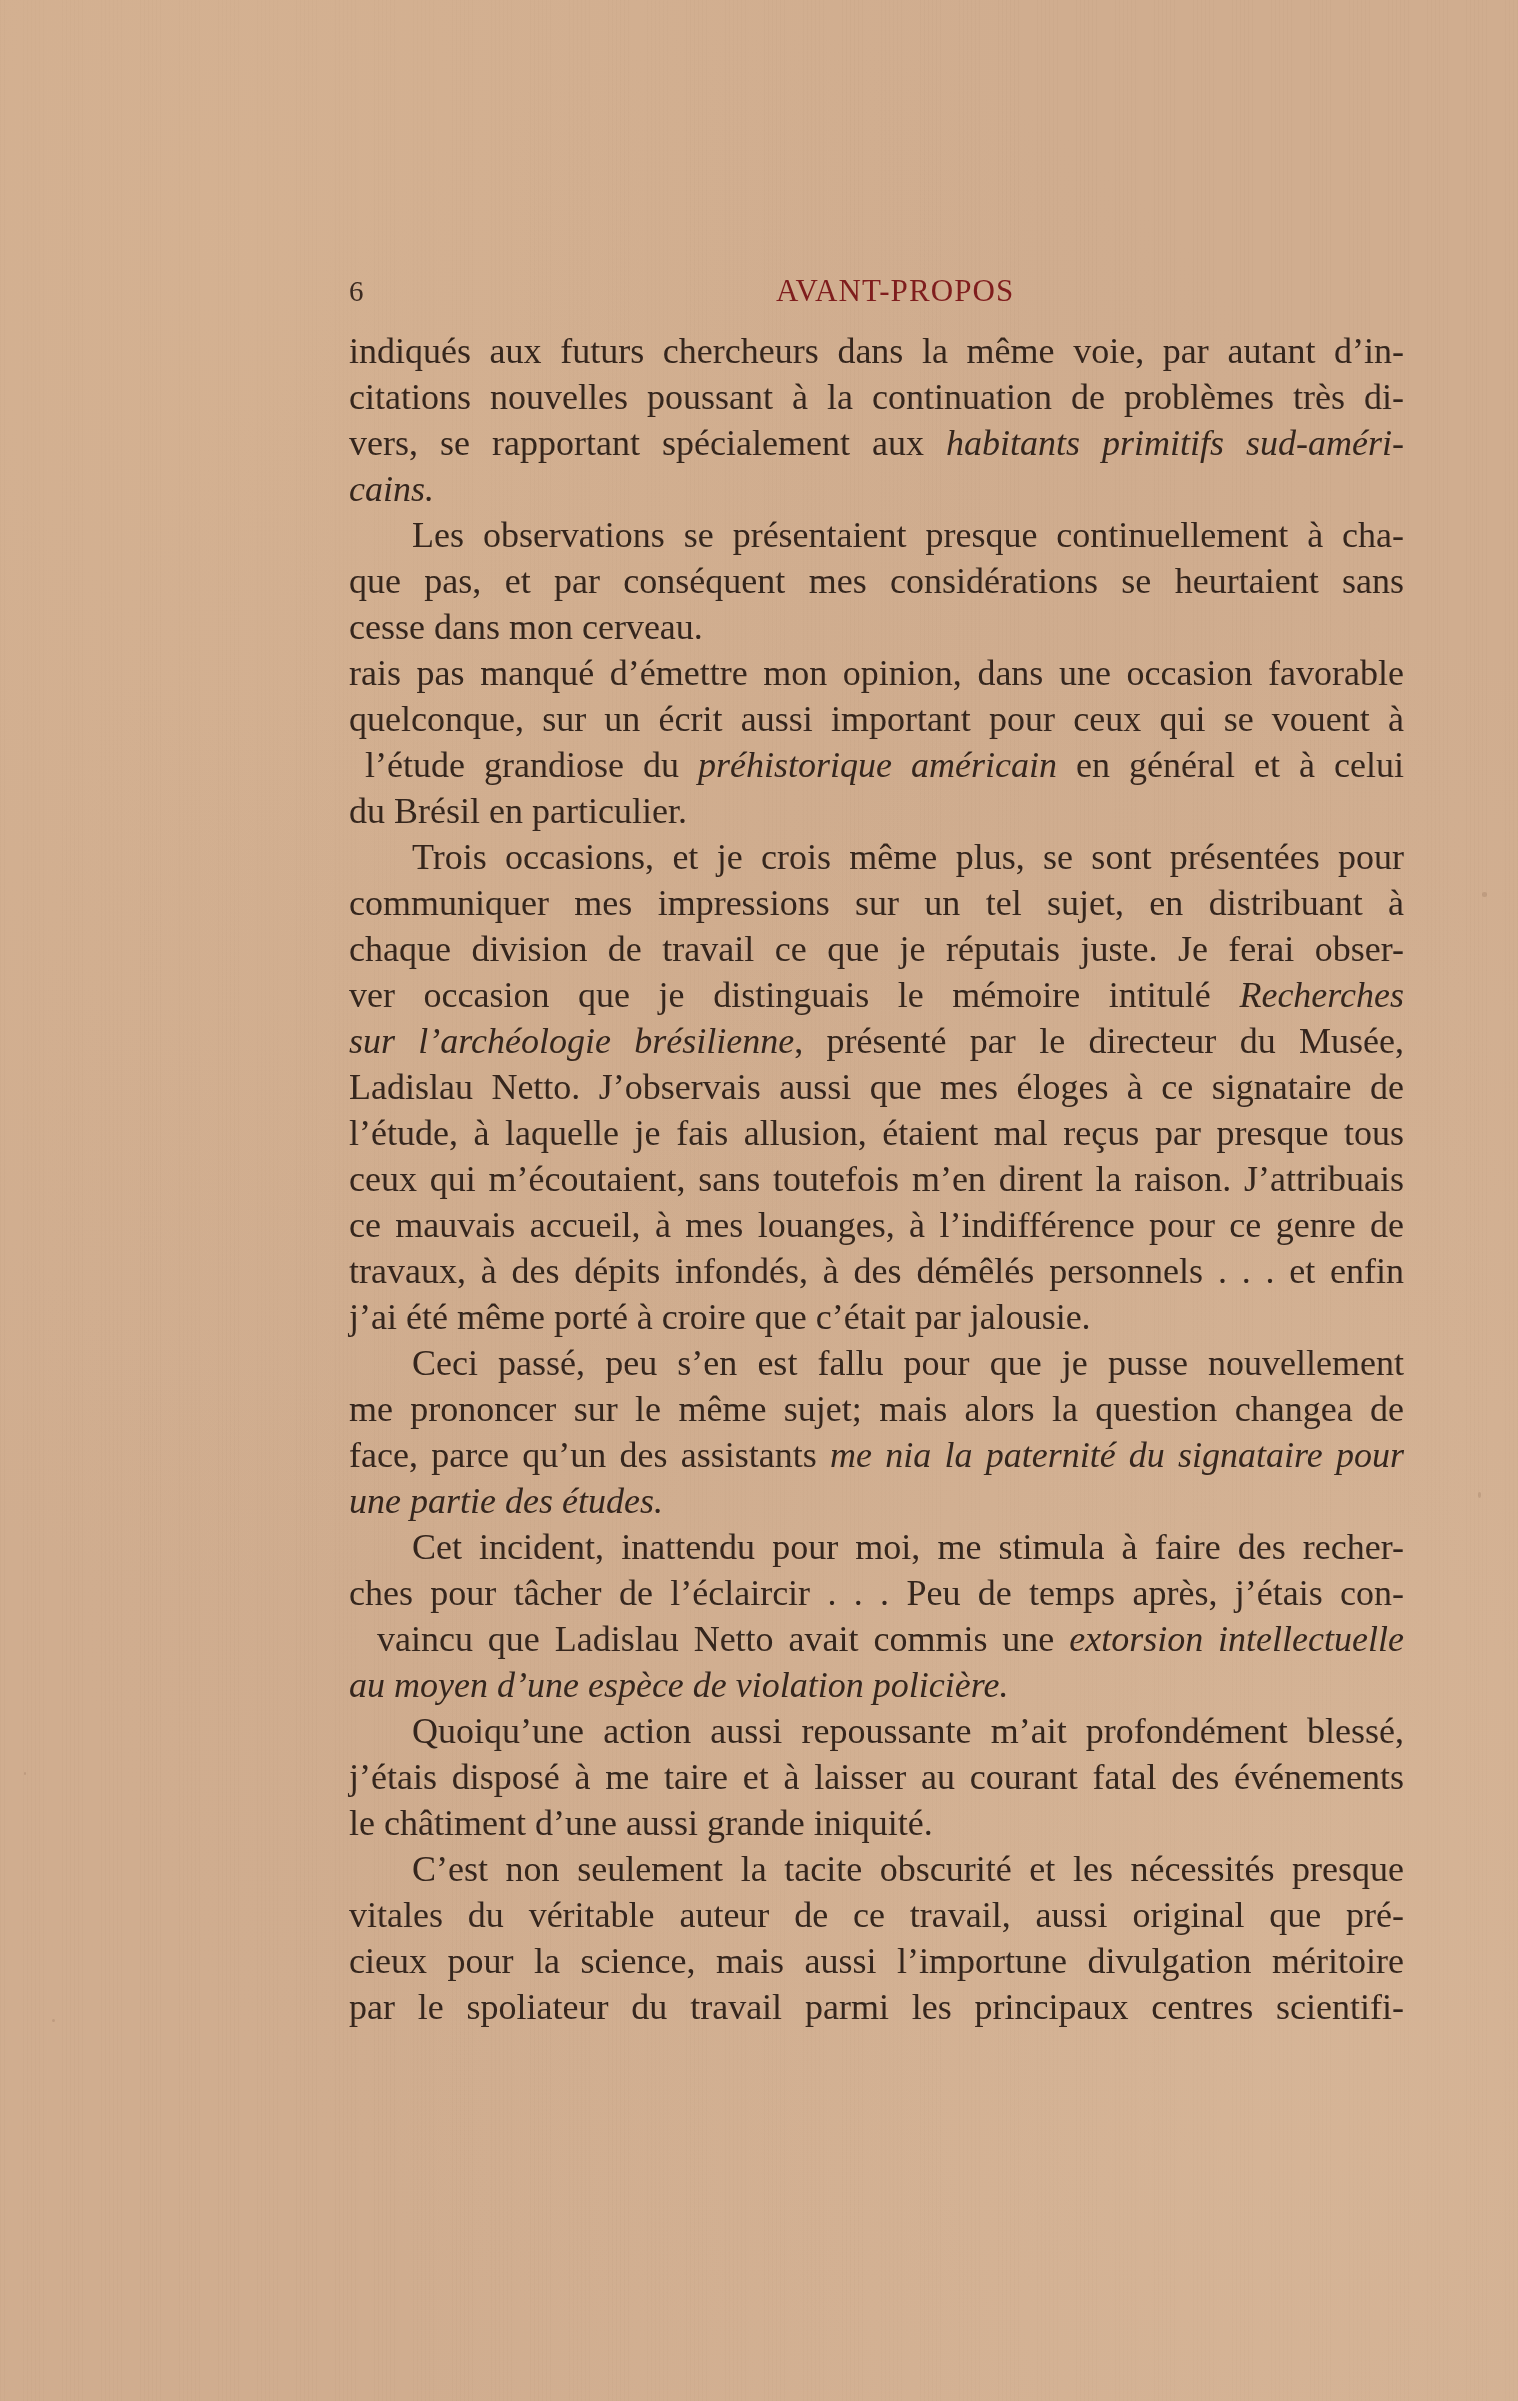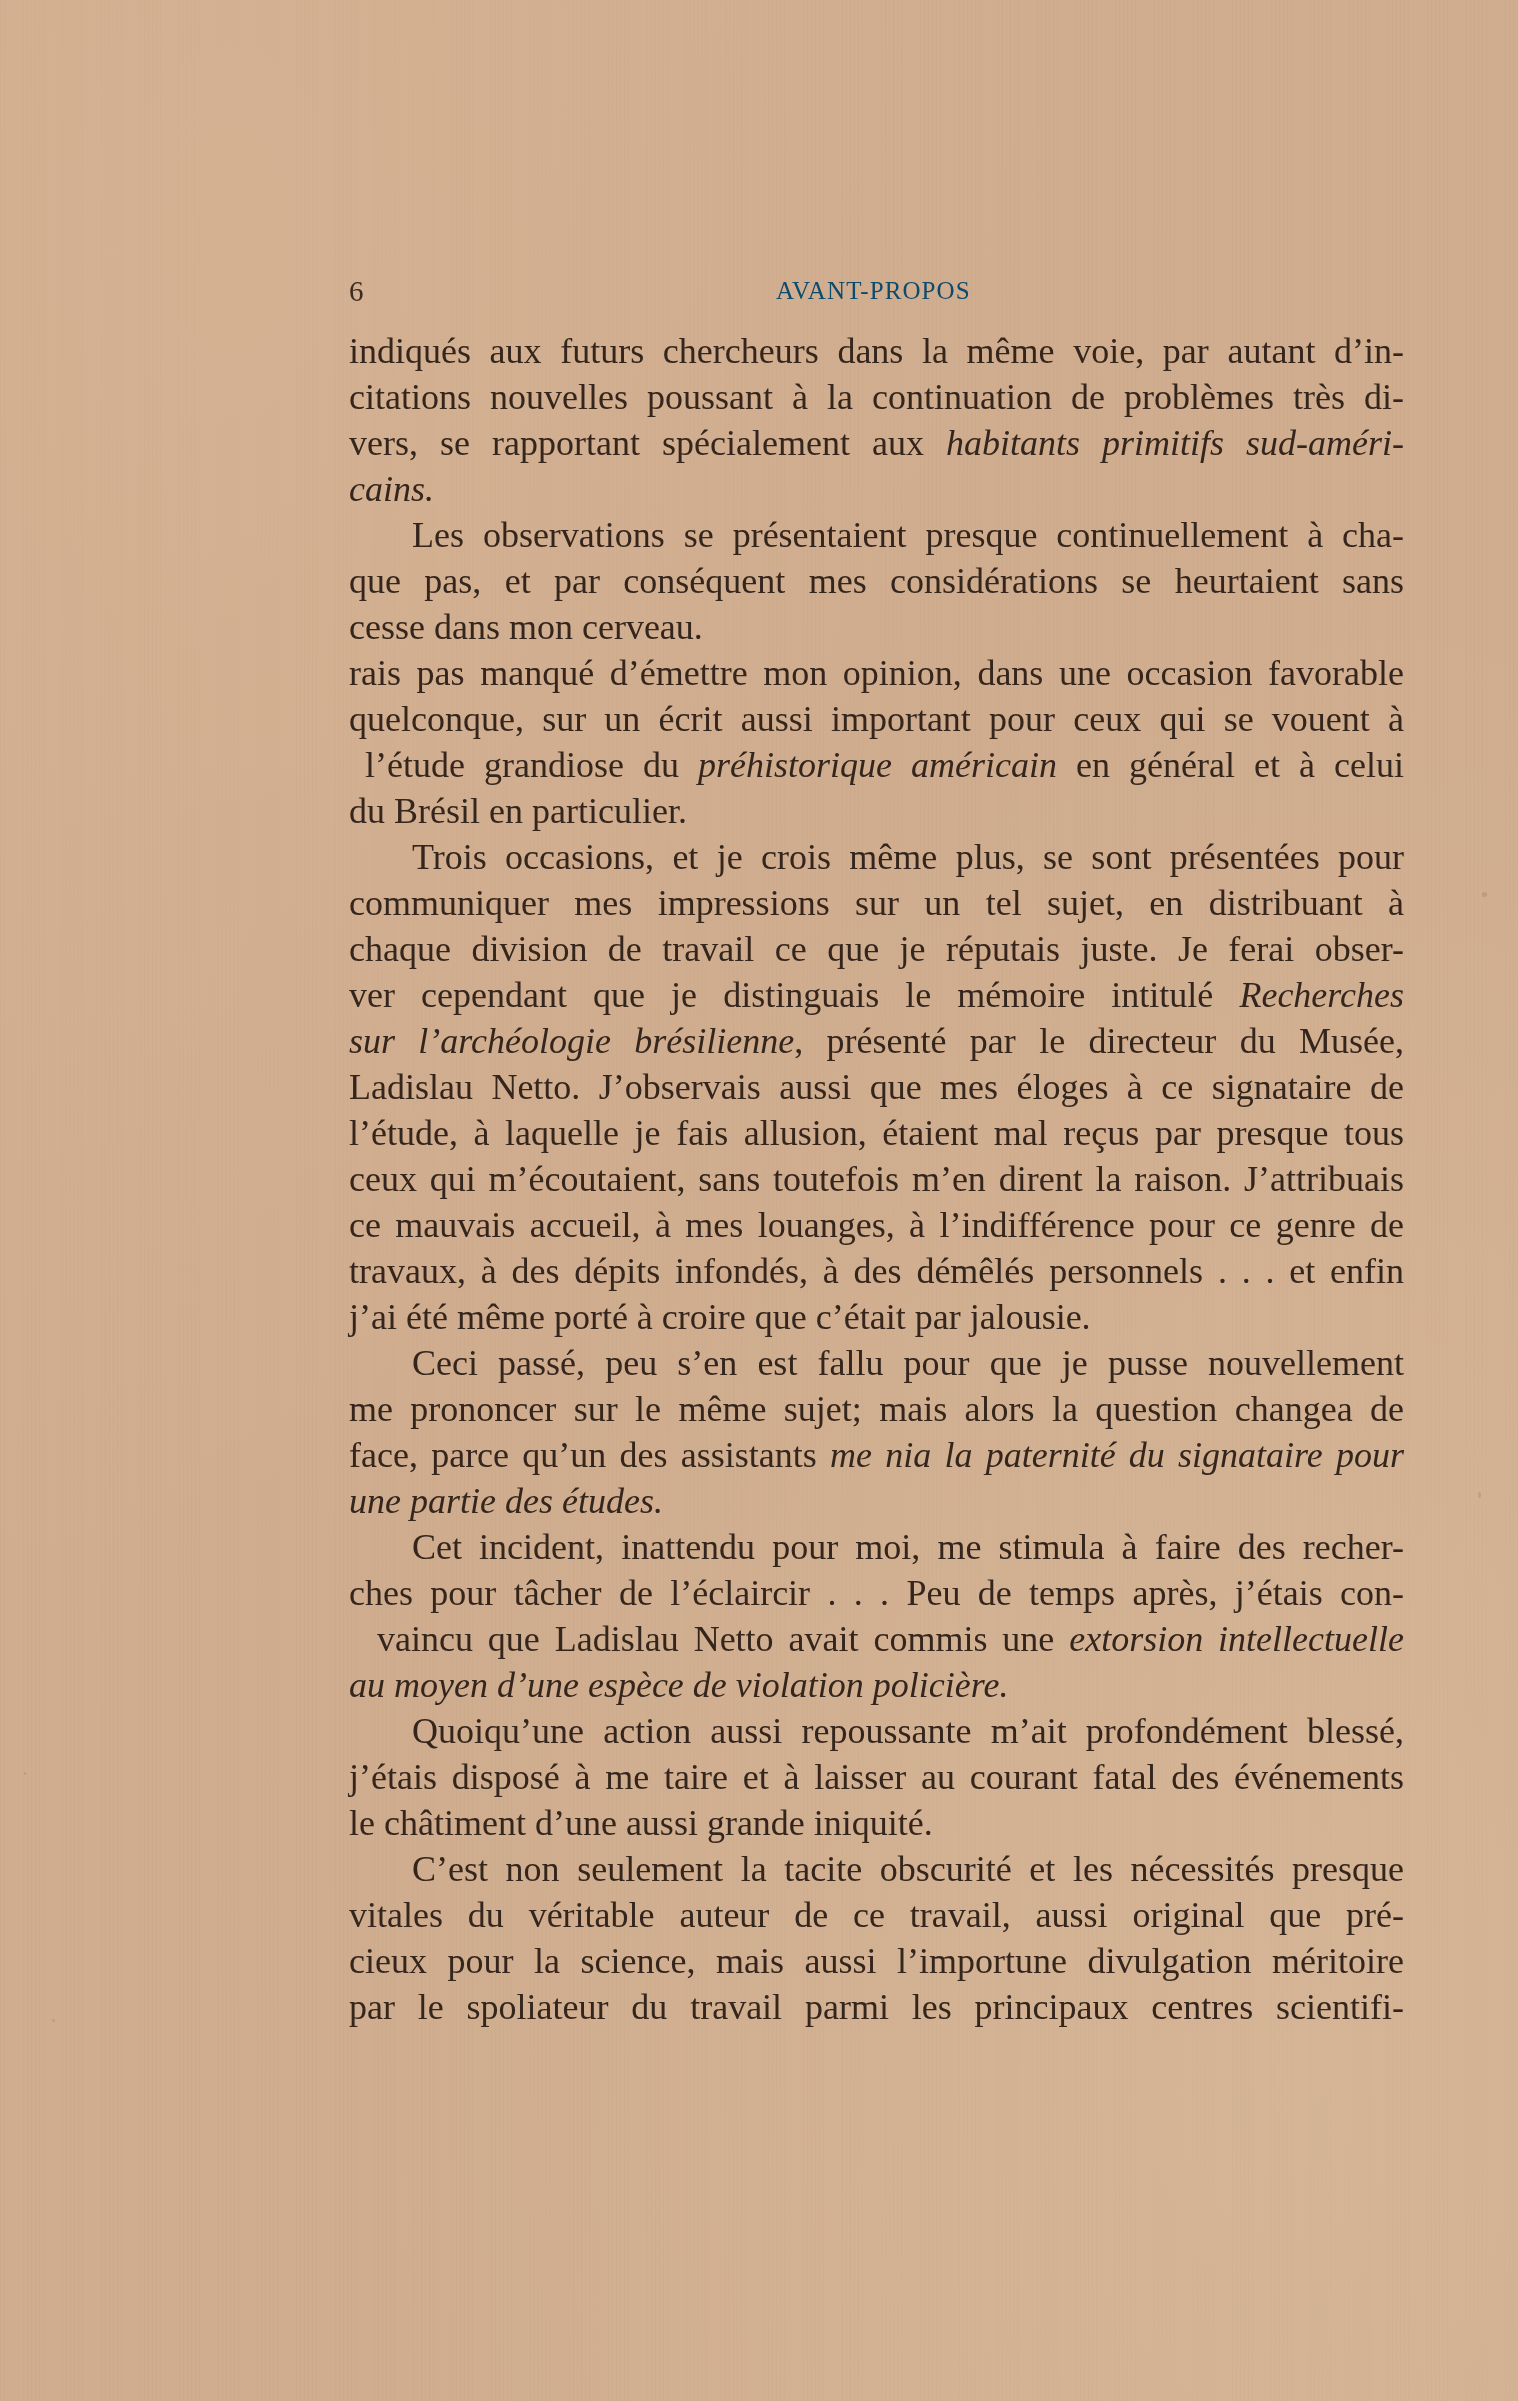--- a/index.html
+++ b/index.html
@@ -32,24 +32,24 @@
       left: 0;
       top: 0;
       font-size: 29px;
       line-height: 34px;
       color: #3c2b21;
     }
     .running-title {
       position: absolute;
       left: 427px;
       top: 2.2px;
-      font-size: 25px;
+      font-size: 31px;
       line-height: 29px;
       letter-spacing: 1.1px;
-      color: #0c4a6e;
+      color: #7f1d1d;
     }
     .body-text {
       position: absolute;
       left: 349px;
       top: 328px;
       width: 1055px;
     }
     .line {
       display: block;
       height: 46px;
@@ -91,21 +91,21 @@
     <div class="line indent" style="white-space: nowrap;"><span>Les observations se présentaient presque continuellement à cha-</span></div>
     <div class="line" style="white-space: nowrap;"><span>que pas, et par conséquent mes considérations se heurtaient sans</span></div>
     <div class="line last" style="white-space: nowrap;"><span>cesse dans mon cerveau.</span></div>
     <div class="line" style="white-space: nowrap;"><span>rais pas manqué d’émettre mon opinion, dans une occasion favorable</span></div>
     <div class="line" style="white-space: nowrap;"><span>quelconque, sur un écrit aussi important pour ceux qui se vouent à</span></div>
     <div class="line" style="white-space: nowrap; font-size: 36px; margin-left: 16px;"><span>l’étude grandiose du </span><span class="it">préhistorique américain</span><span> en général et à celui</span></div>
     <div class="line last" style="white-space: nowrap;"><span>du Brésil en particulier.</span></div>
     <div class="line indent" style="white-space: nowrap;"><span>Trois occasions, et je crois même plus, se sont présentées pour</span></div>
     <div class="line" style="white-space: nowrap;"><span>communiquer mes impressions sur un tel sujet, en distribuant à</span></div>
     <div class="line" style="white-space: nowrap;"><span>chaque division de travail ce que je réputais juste. Je ferai obser-</span></div>
-    <div class="line" style="white-space: nowrap;"><span>ver cependant que je distinguais le mémoire intitulé </span><span class="it">Recherches</span></div>
+    <div class="line" style="white-space: nowrap;"><span>ver occasion que je distinguais le mémoire intitulé </span><span class="it">Recherches</span></div>
     <div class="line" style="white-space: nowrap;"><span class="it">sur l’archéologie brésilienne</span><span>, présenté par le directeur du Musée,</span></div>
     <div class="line" style="white-space: nowrap;"><span>Ladislau Netto. J’observais aussi que mes éloges à ce signataire de</span></div>
     <div class="line" style="white-space: nowrap;"><span>l’étude, à laquelle je fais allusion, étaient mal reçus par presque tous</span></div>
     <div class="line" style="white-space: nowrap;"><span>ceux qui m’écoutaient, sans toutefois m’en dirent la raison. J’attribuais</span></div>
     <div class="line" style="white-space: nowrap;"><span>ce mauvais accueil, à mes louanges, à l’indifférence pour ce genre de</span></div>
     <div class="line" style="white-space: nowrap;"><span>travaux, à des dépits infondés, à des démêlés personnels . . . et enfin</span></div>
     <div class="line last" style="white-space: nowrap;"><span>j’ai été même porté à croire que c’était par jalousie.</span></div>
     <div class="line indent" style="white-space: nowrap;"><span>Ceci passé, peu s’en est fallu pour que je pusse nouvellement</span></div>
     <div class="line" style="white-space: nowrap;"><span>me prononcer sur le même sujet; mais alors la question changea de</span></div>
     <div class="line" style="white-space: nowrap; font-size: 36px;"><span>face, parce qu’un des assistants </span><span class="it">me nia la paternité du signataire pour</span></div>

